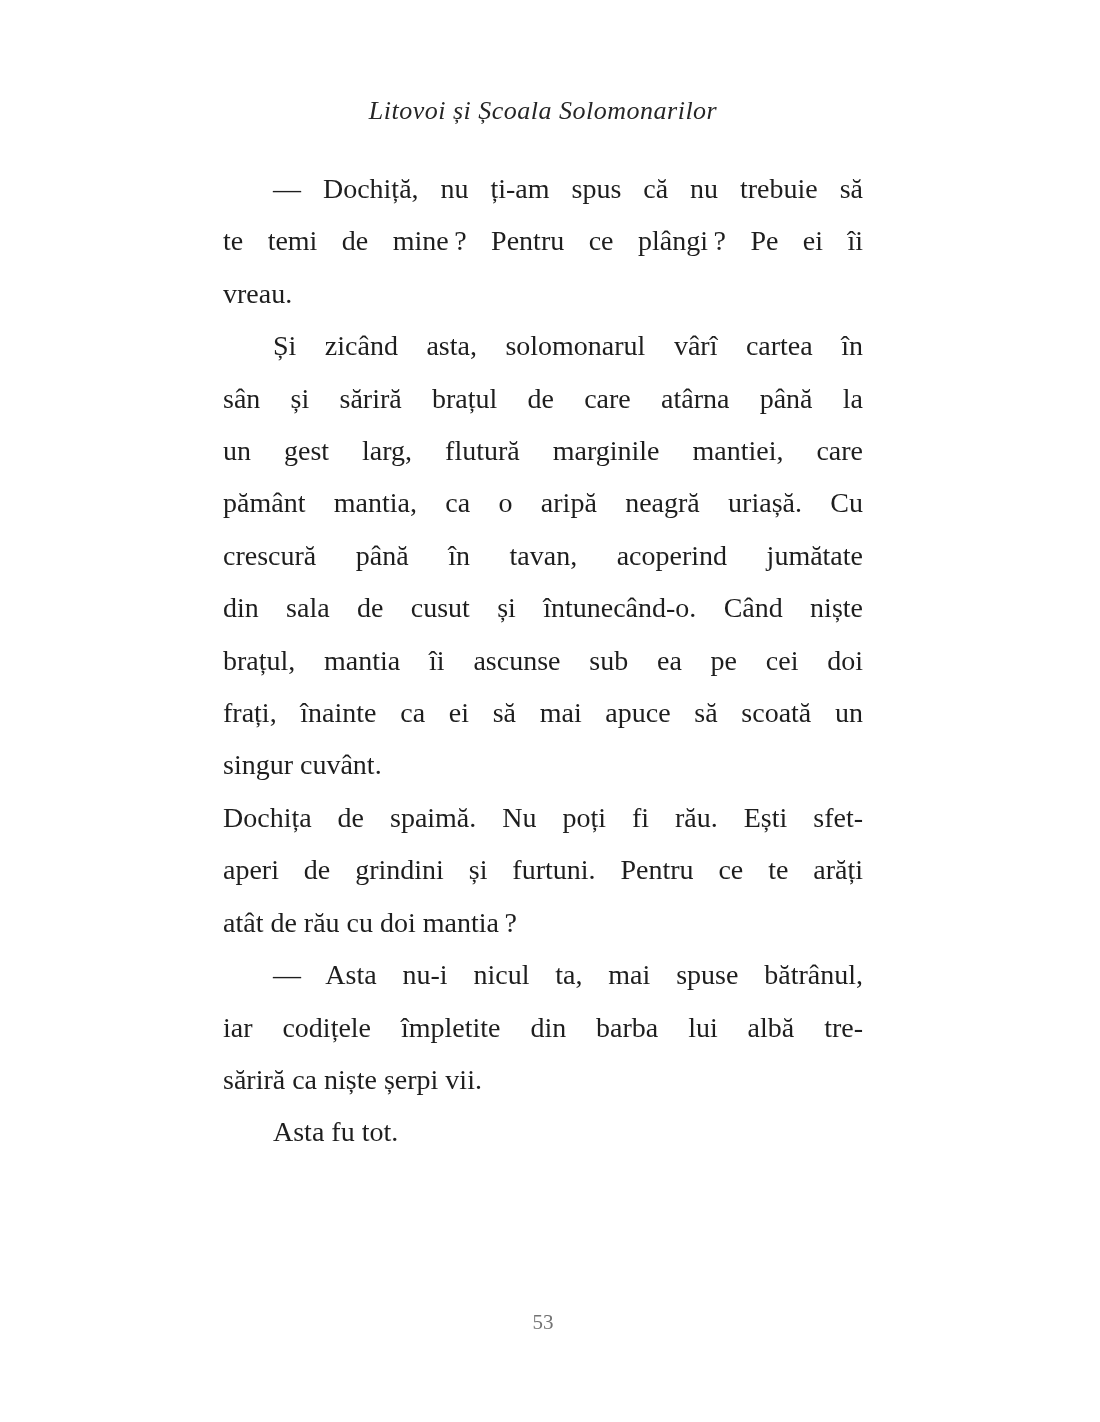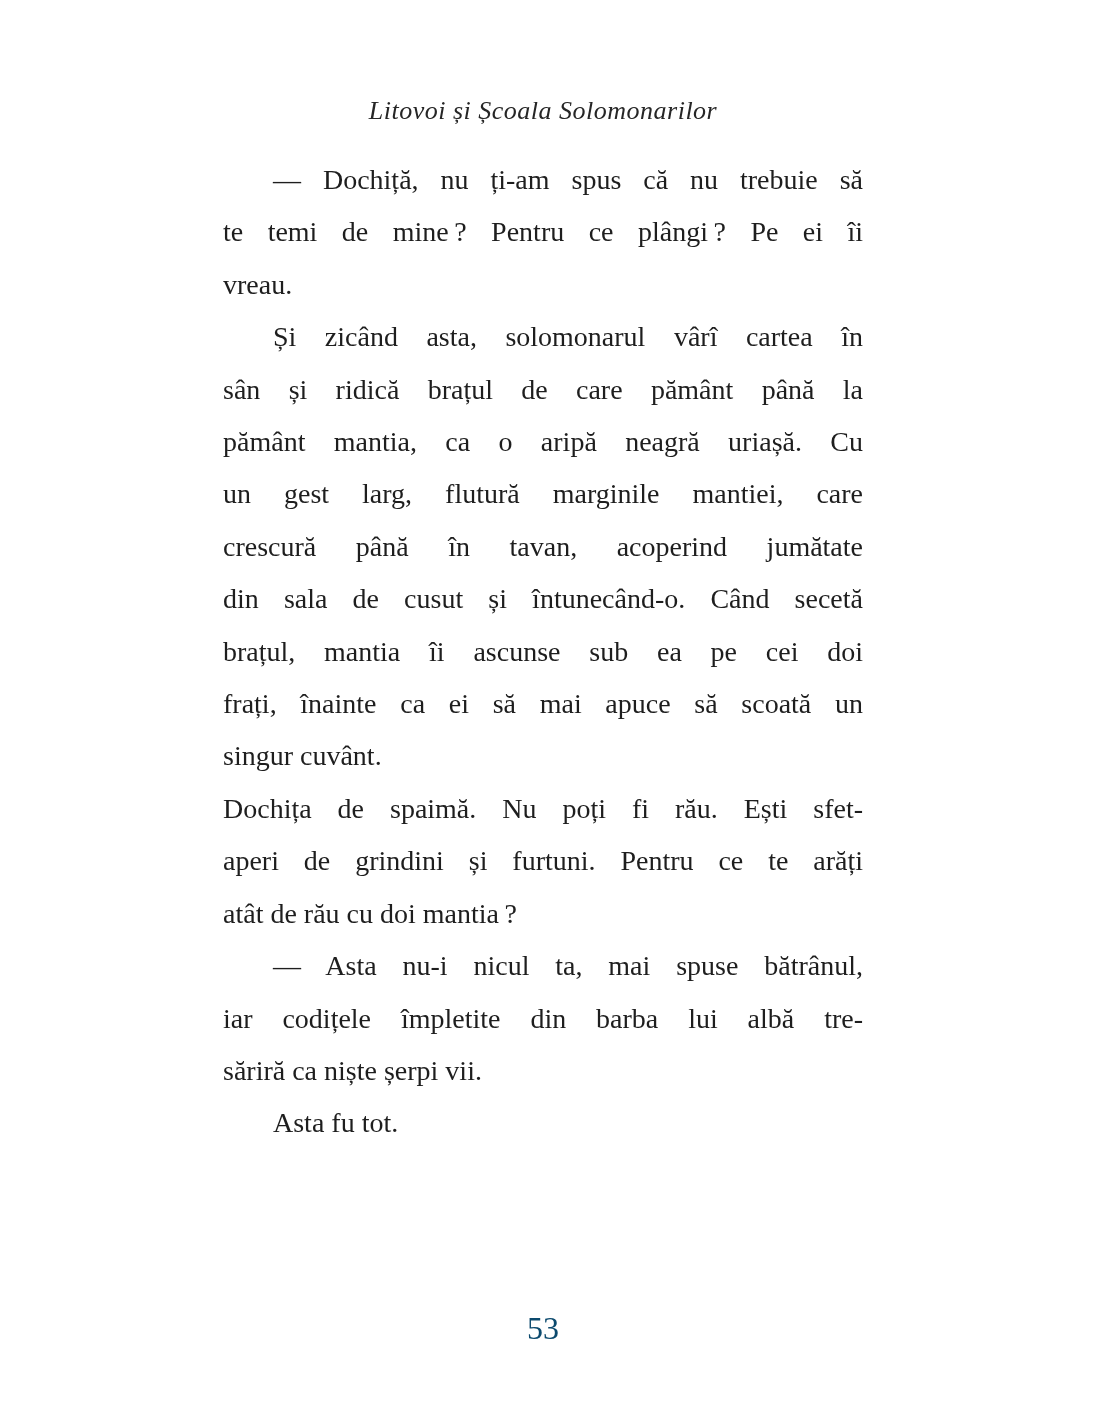--- a/index.html
+++ b/index.html
@@ -23,65 +23,65 @@
     left: 223px;
     width: 640px;
     text-align: center;
     font-style: italic;
     font-size: 26px;
     letter-spacing: 0.5px;
     color: #262626;
   }
   .body-text {
     position: absolute;
-    top: 154px;
+    top: 163px;
     left: 223px;
     width: 640px;
     font-size: 28px;
     color: #1e1e1e;
   }
   .line {
     line-height: 52.4px;
     text-align: justify;
     text-align-last: justify;
     hyphens: none;
     overflow-wrap: normal;
   }
   .line.last { text-align-last: left; }
   .line.first { text-indent: 50px; }
   .page-number {
     position: absolute;
     top: 1310px;
     left: 223px;
     width: 640px;
     text-align: center;
-    font-size: 32px;
-    color: #0c4a6e;
+    font-size: 21px;
+    color: #737373;
     font-family: Liberation Serif, serif;
   }
 </style>
 </head>
 <body>
 
 <div class="page">
   <div class="running-header">Litovoi și Școala Solomonarilor</div>
 
   <div class="body-text">
       <div class="paragraph">
         <div class="line first">— Dochiță, nu ți-am spus că nu trebuie să</div>
         <div class="line">te temi de mine ? Pentru ce plângi ? Pe ei îi</div>
         <div class="line last">vreau.</div>
       </div>
       <div class="paragraph">
         <div class="line first">Și zicând asta, solomonarul vârî cartea în</div>
-        <div class="line">sân și ridică brațul de care pământ până la</div>
+        <div class="line">sân și săriră brațul de care atârna până la</div>
+        <div class="line">un gest larg, flutură marginile mantiei, care</div>
         <div class="line">pământ mantia, ca o aripă neagră uriașă. Cu</div>
-        <div class="line">un gest larg, flutură marginile mantiei, care</div>
         <div class="line">crescură până în tavan, acoperind jumătate</div>
-        <div class="line">din sala de cusut și întunecând-o. Când secetă</div>
+        <div class="line">din sala de cusut și întunecând-o. Când niște</div>
         <div class="line">brațul, mantia îi ascunse sub ea pe cei doi</div>
         <div class="line">frați, înainte ca ei să mai apuce să scoată un</div>
         <div class="line last">singur cuvânt.</div>
       </div>
       <div class="paragraph">
         <div class="line">Dochița de spaimă. Nu poți fi rău. Ești sfet-</div>
         <div class="line">aperi de grindini și furtuni. Pentru ce te arăți</div>
         <div class="line last">atât de rău cu doi mantia ?</div>
       </div>
       <div class="paragraph">

